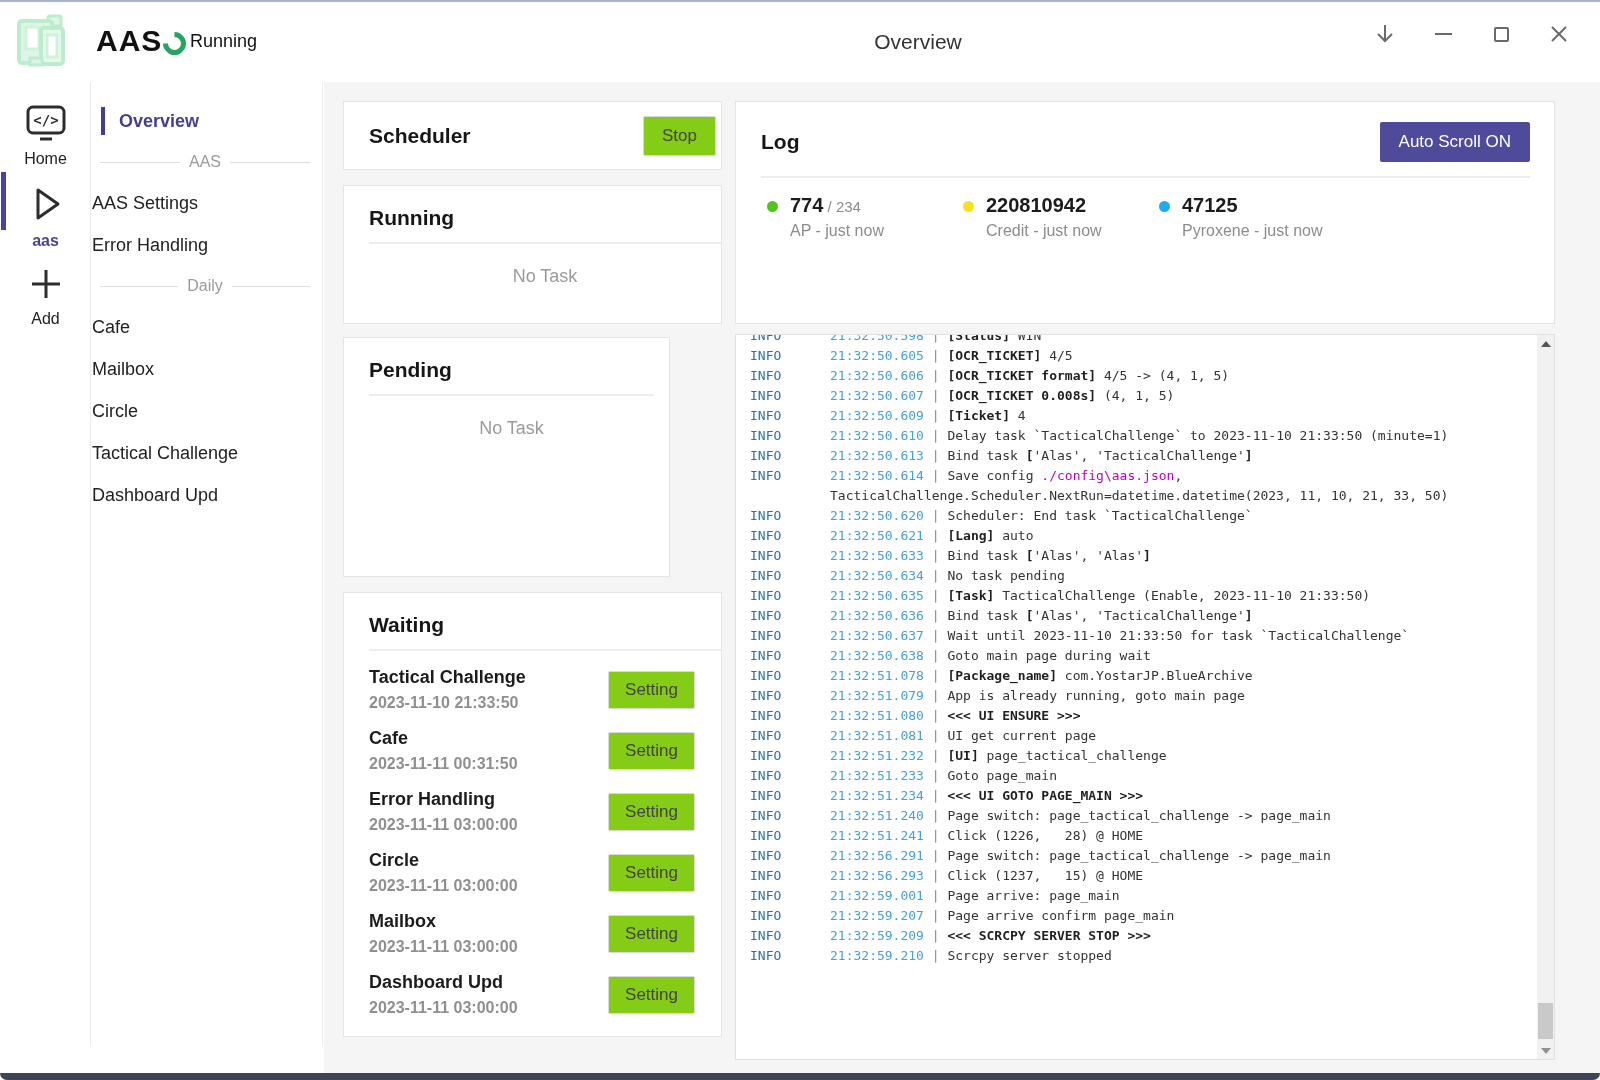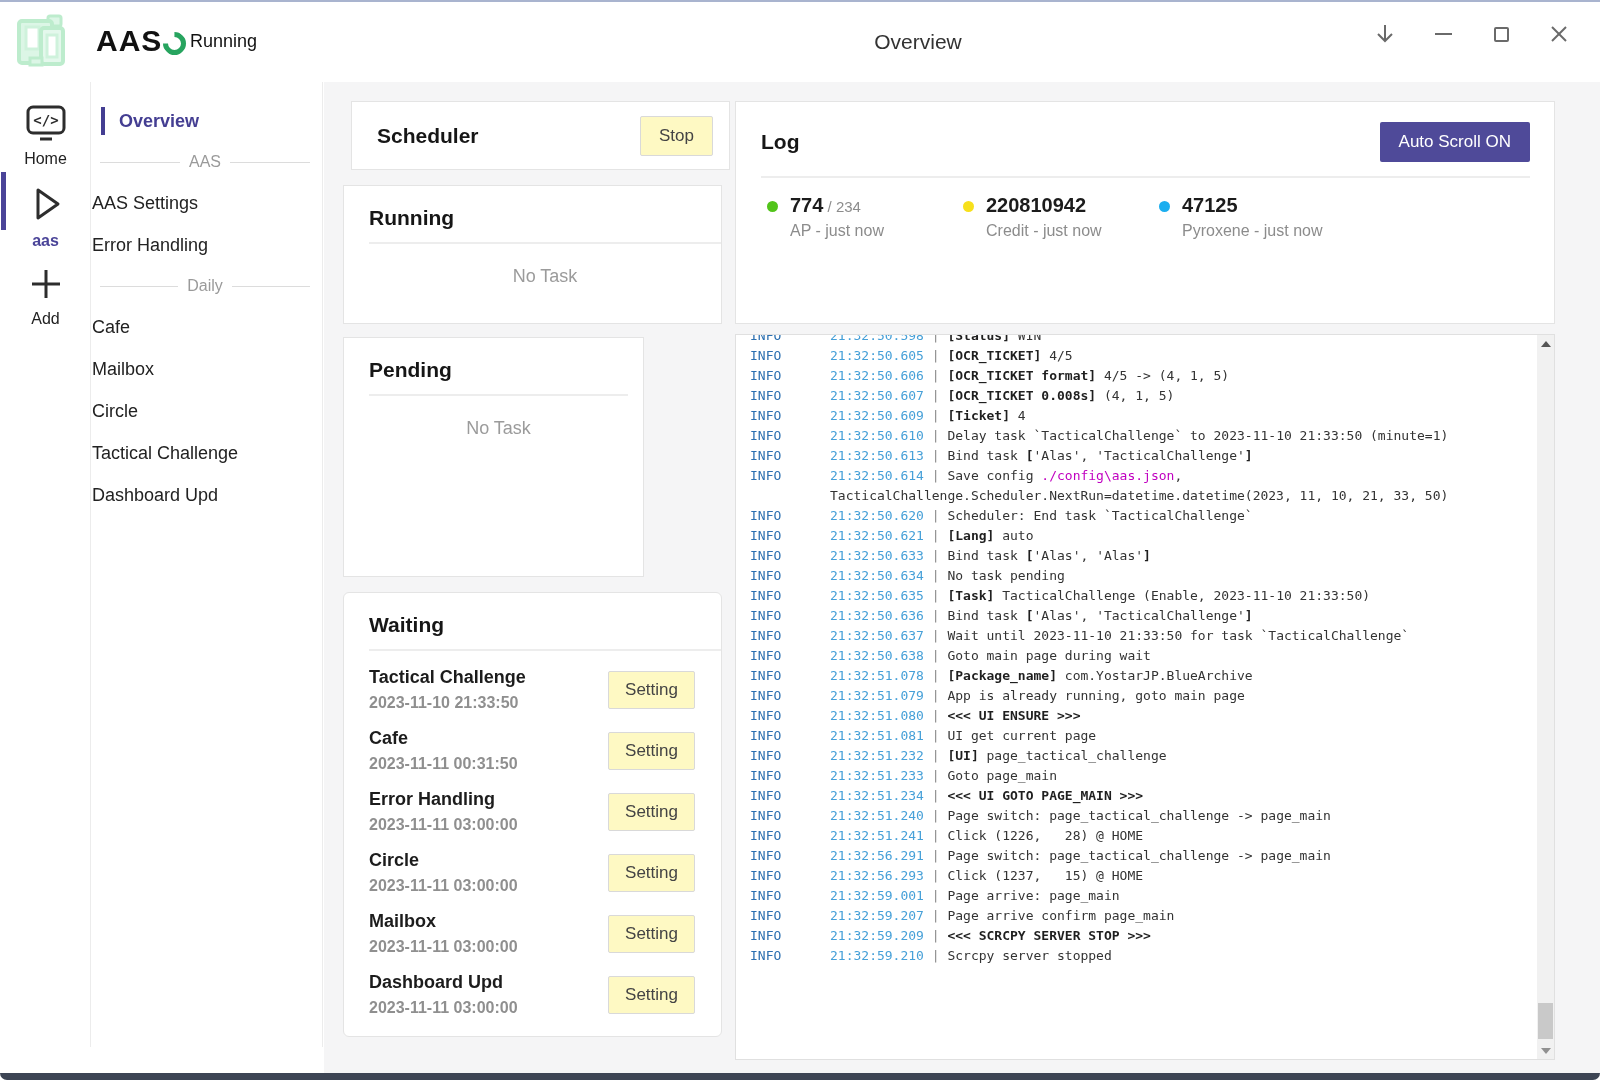--- a/index.html
+++ b/index.html
@@ -51,29 +51,29 @@
     padding:0 12px 0 8px; color:#9a9a9a; font-size:16px; }
   .side-divider .line { flex:1; border-top:1px solid #dcdcdc; }
 
   
   .main { position:absolute; left:324px; top:80px; width:1276px; height:993px; background:#f5f5f6; }
   .card { position:absolute; background:#fff; border:1px solid #e4e4e4; }
   .card-title { font-size:21px; font-weight:bold; color:#161616; }
   .card-hr { border:none; border-top:2px solid #ededed; margin:12px 0 0 24px; }
   .empty-text { text-align:center; color:#9b9b9b; font-size:18px; margin-top:22px; }
 
-  .card-scheduler { left:27px; top:19px; width:379px; height:69px;
-    display:flex; align-items:center; padding:0 16px 0 25px; }
-  .btn-outline { margin-left:auto; background:#fef9c3; border:1px solid #d9d9d9;
+  .card-scheduler { left:19px; top:19px; width:379px; height:69px;
+    display:flex; align-items:center; padding:0 5px 0 25px; }
+  .btn-outline { margin-left:auto; background:#84cc16; border:1px solid #d9d9d9;
     border-radius:2px; font-size:17px; color:#444; padding:9px 18px; cursor:pointer;
     font-family:"Liberation Sans",sans-serif; }
 
   .card-running { left:19px; top:103px; width:379px; height:139px; padding:20px 0 0 25px; }
-  .card-pending { left:19px; top:255px; width:301px; height:240px; padding:20px 15px 0 25px; }
-  .card-waiting { left:19px; top:510px; width:379px; height:445px; padding:20px 0 0 25px;border-radius:6px; }
+  .card-pending { left:19px; top:255px; width:327px; height:240px; padding:20px 15px 0 25px; }
+  .card-waiting { left:19px; top:510px; width:379px; height:445px; padding:20px 0 0 25px; }
 
   .wait-list { margin-top:8px; padding-right:16px; }
   .wait-row { height:61px; display:flex; align-items:center; }
   .wait-info { flex:1; }
   .wait-name { font-size:18px; font-weight:bold; color:#1c1c1c; }
   .wait-date { font-size:16px; font-weight:bold; color:#8f8f8f; margin-top:6px; }
   .wait-row .btn-outline { margin-left:auto; margin-right:10px; padding:8px 16px; }
 
   .card-log { left:411px; top:19px; width:820px; height:223px; padding:20px 24px 0 25px; }
   .log-head { display:flex; align-items:center; }

